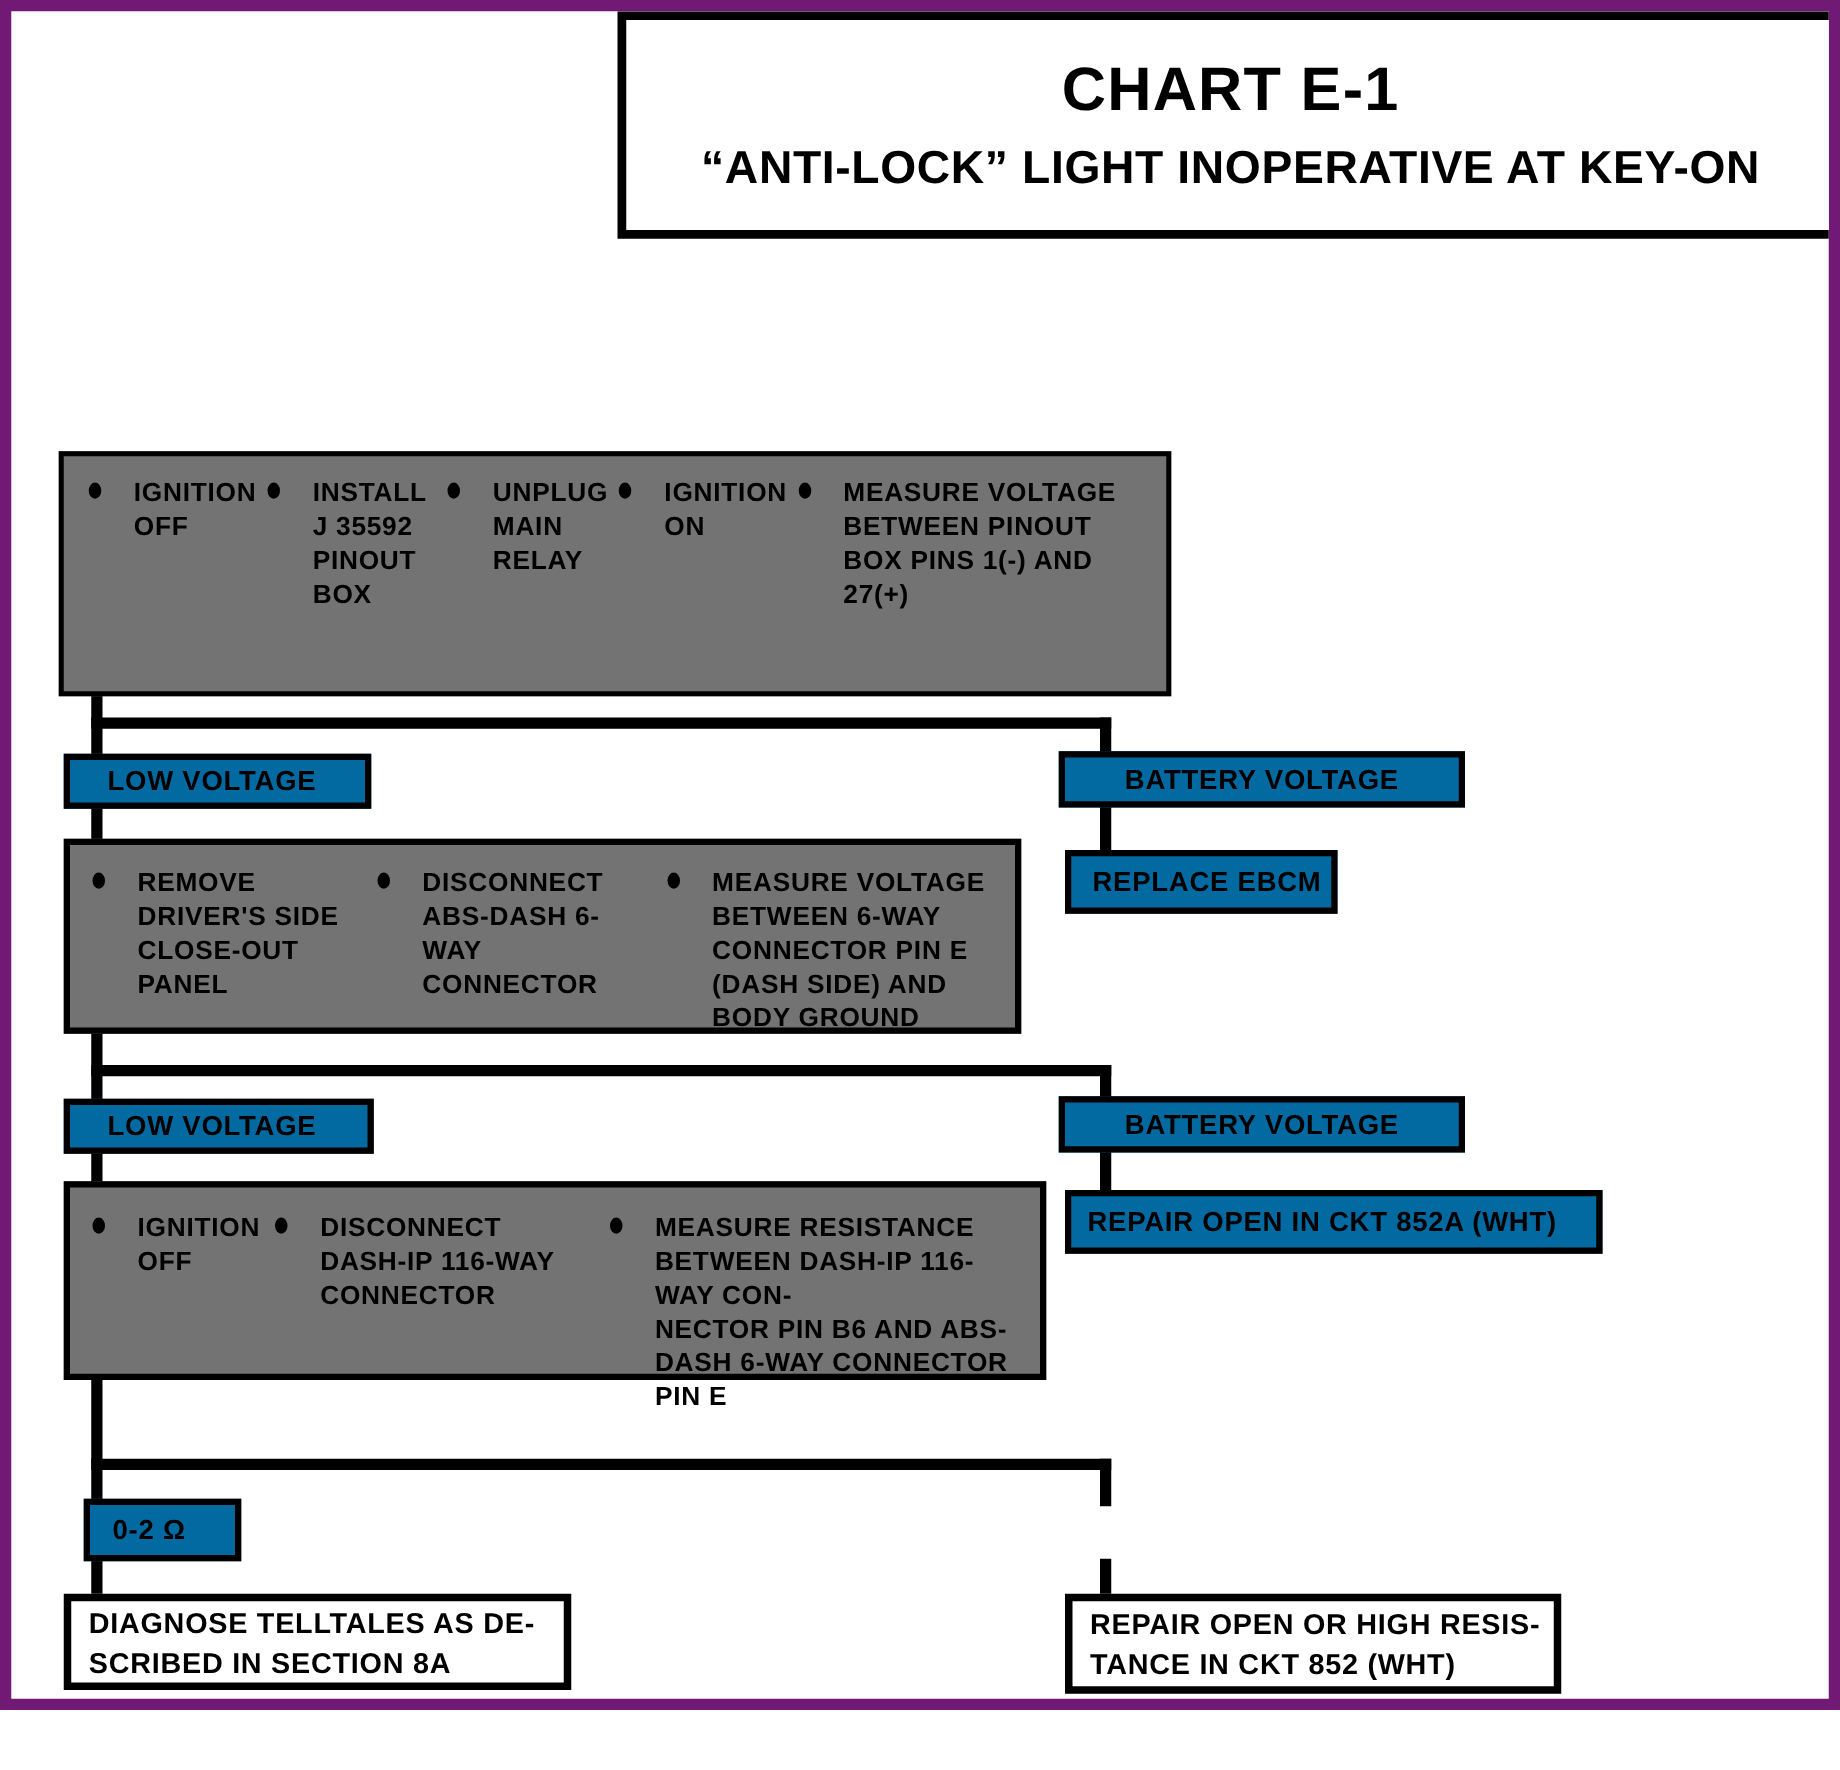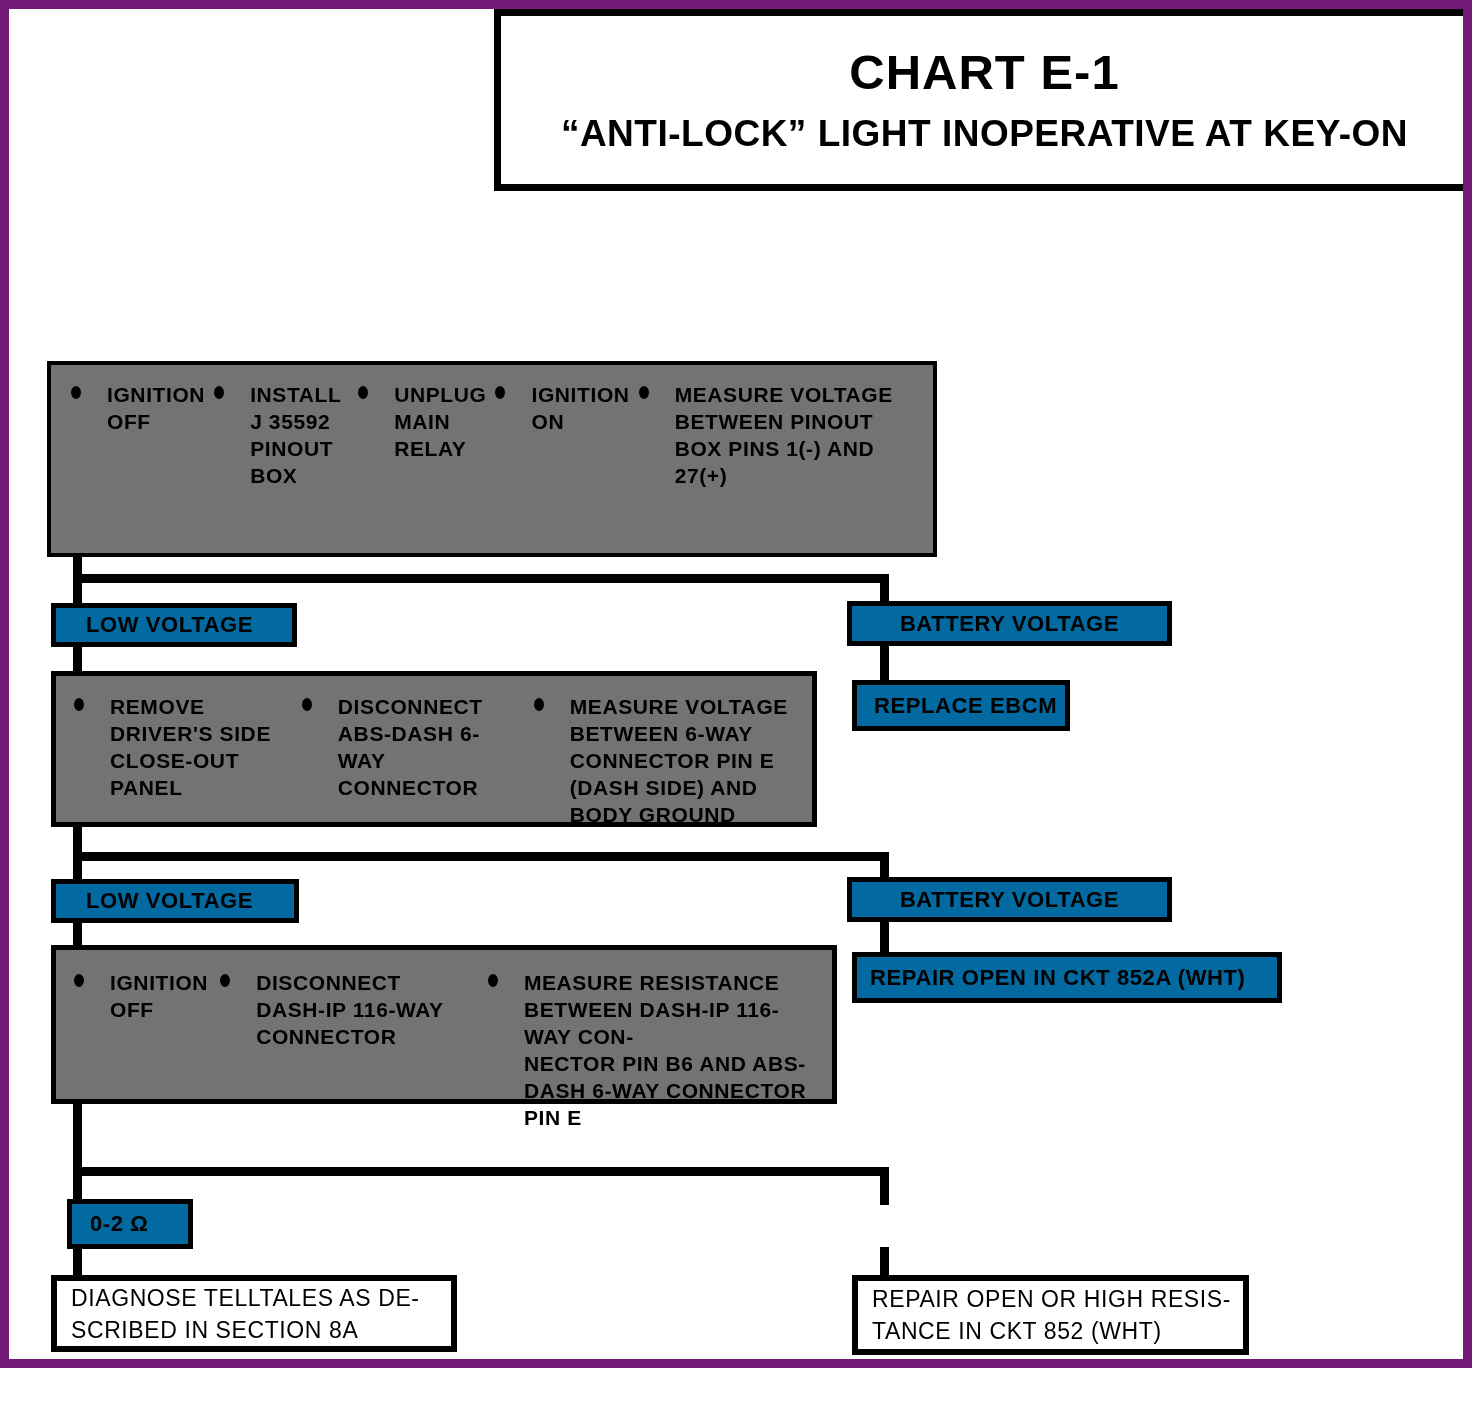--- a/index.html
+++ b/index.html
@@ -25,21 +25,21 @@
   .bullet-text{margin-left:26px;font-size:21px;font-weight:bold;letter-spacing:0.6px;line-height:27px;}
   .label-box{
     position:absolute;box-sizing:border-box;border:5px solid #000;background:#0369a1;
     display:flex;align-items:center;font-size:22px;font-weight:bold;letter-spacing:0.6px;
     white-space:nowrap;
   }
   .label-center{justify-content:center;}
   .multiline-box{
     position:absolute;box-sizing:border-box;border:6px solid #000;background:#fff;
     display:flex;flex-direction:column;justify-content:center;
-    padding-left:14px;font-size:23px;font-weight:normal;letter-spacing:0.6px;line-height:32px;
+    padding-left:14px;font-size:23px;font-weight:bold;letter-spacing:0.6px;line-height:32px;
     white-space:nowrap;
   }
   .conn{position:absolute;background:#000;}
 </style>
 </head>
 <body>
 
 <div class="page">
 
   <div class="title-box">

